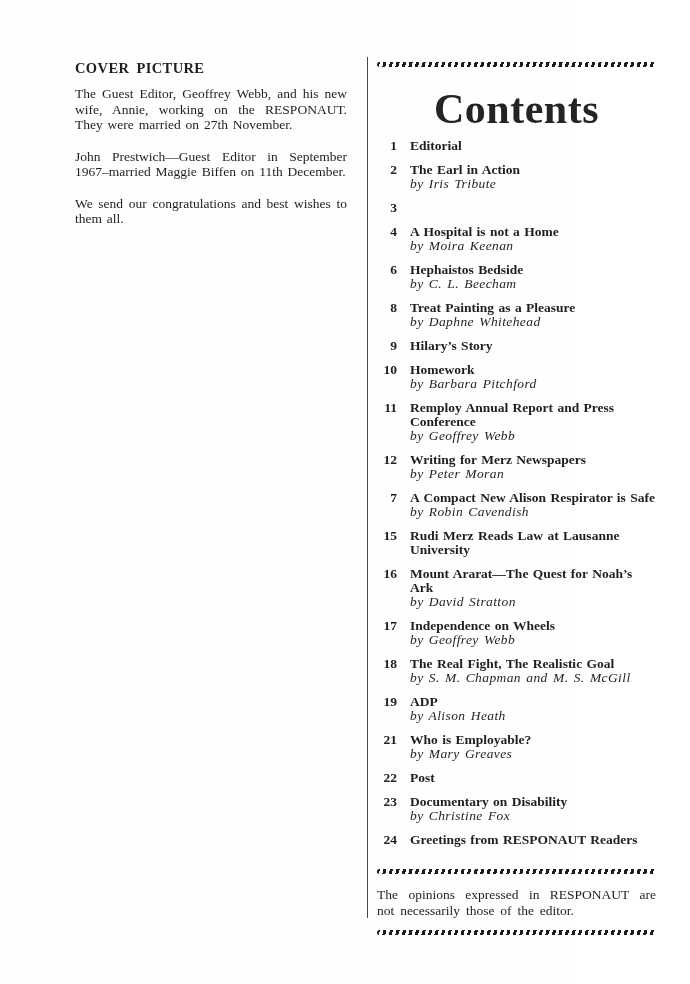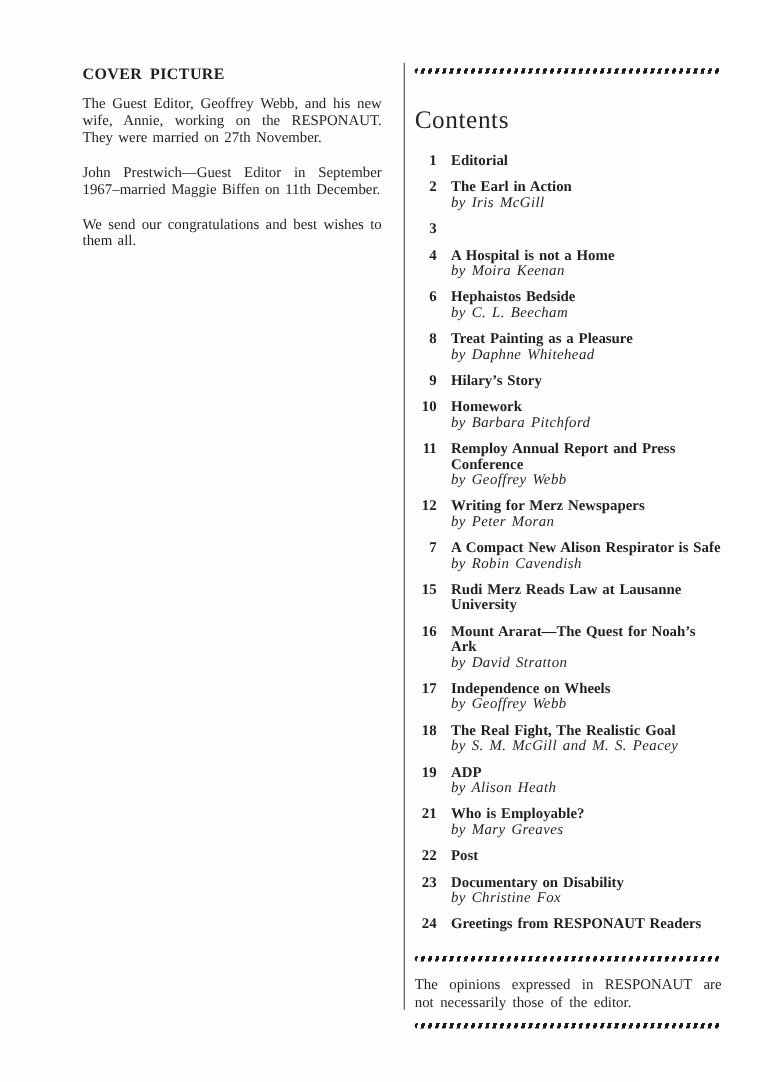--- a/index.html
+++ b/index.html
@@ -64,26 +64,27 @@
     width: 100%;
     background-image: repeating-linear-gradient(
       105deg,
       #1c1c1c 0px, #1c1c1c 3px,
       rgba(255,255,255,0) 3px, rgba(255,255,255,0) 6.3px
     );
     border-radius: 2.5px;
   }
   .rope-top { margin-bottom: 25px; }
   .contents-title {
-    font-size: 23px;
+    font-size: 42px;
     line-height: 34px;
-    font-weight: normal;
+    font-weight: bold;
     letter-spacing: 0.5px;
     margin: 0 0 13px 0;
     color: #242424;
+    text-align: center;
   }
   .contents-list { }
   .entry {
     display: flex;
     align-items: flex-start;
     margin-bottom: 10px;
     font-size: 13.5px;
     line-height: 14px;
   }
   .entry .num {
@@ -138,21 +139,21 @@
           <div class="body">
             <div class="title">Editorial</div>
 
           </div>
         </div>
 
         <div class="entry">
           <div class="num">2</div>
           <div class="body">
             <div class="title">The Earl in Action</div>
-            <div class="author">by Iris McGill</div>
+            <div class="author">by Iris Tribute</div>
           </div>
         </div>
 
         <div class="entry">
           <div class="num">3</div>
         </div>
 
         <div class="entry">
           <div class="num">4</div>
           <div class="body">
@@ -238,21 +239,21 @@
           <div class="body">
             <div class="title">Independence on Wheels</div>
             <div class="author">by Geoffrey Webb</div>
           </div>
         </div>
 
         <div class="entry">
           <div class="num">18</div>
           <div class="body">
             <div class="title">The Real Fight, The Realistic Goal</div>
-            <div class="author">by S. M. McGill and M. S. Peacey</div>
+            <div class="author">by S. M. Chapman and M. S. McGill</div>
           </div>
         </div>
 
         <div class="entry">
           <div class="num">19</div>
           <div class="body">
             <div class="title">ADP</div>
             <div class="author">by Alison Heath</div>
           </div>
         </div>

